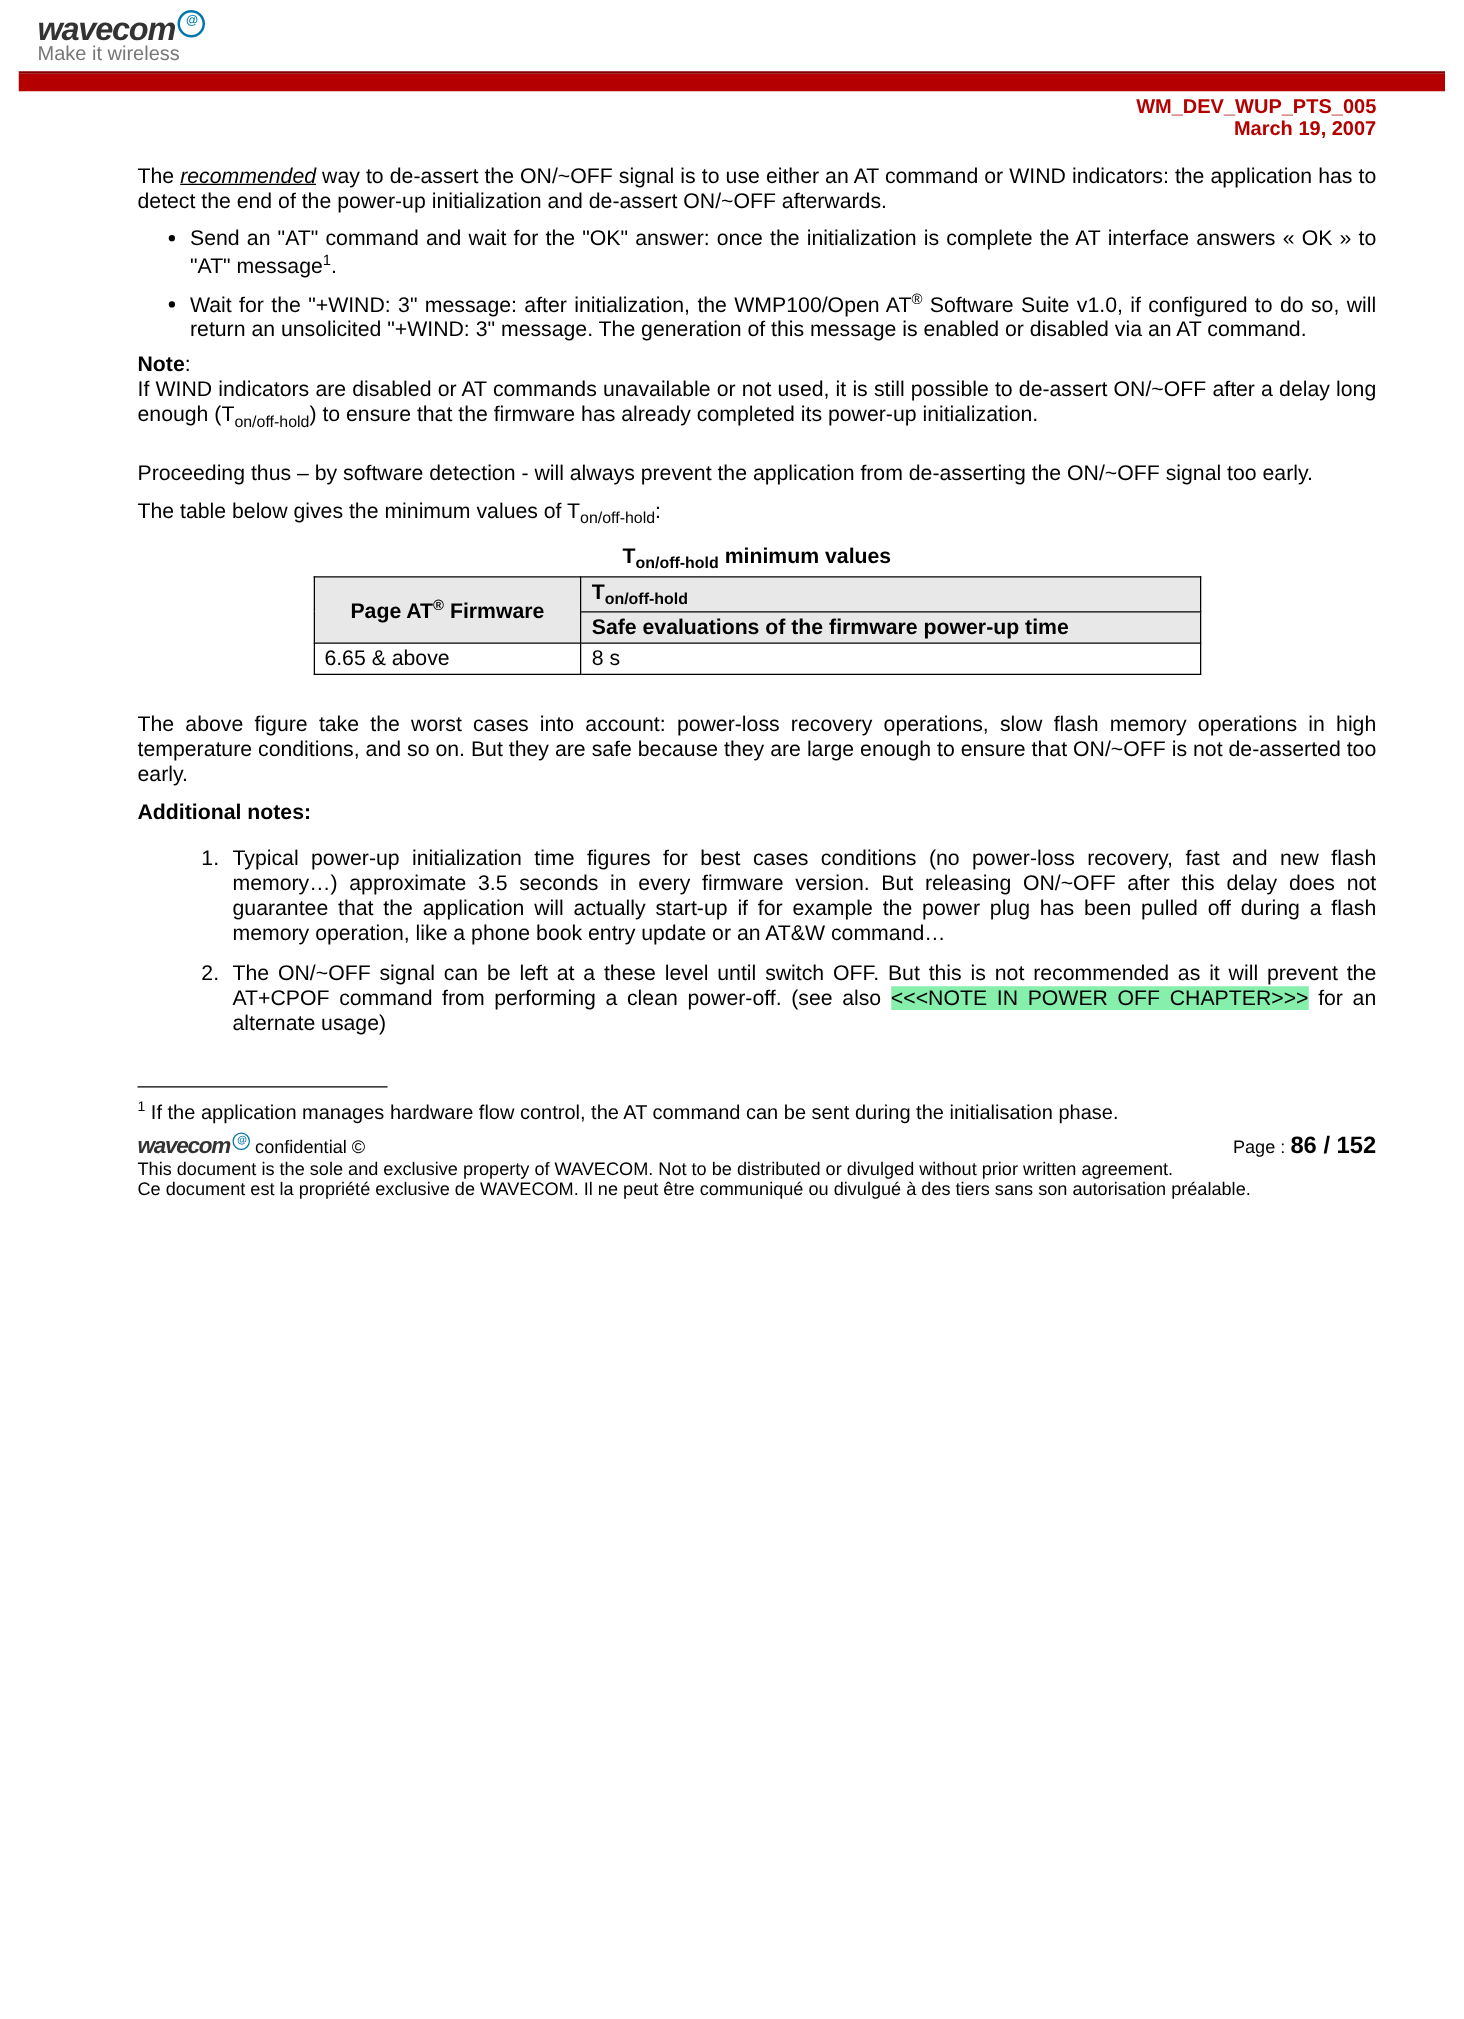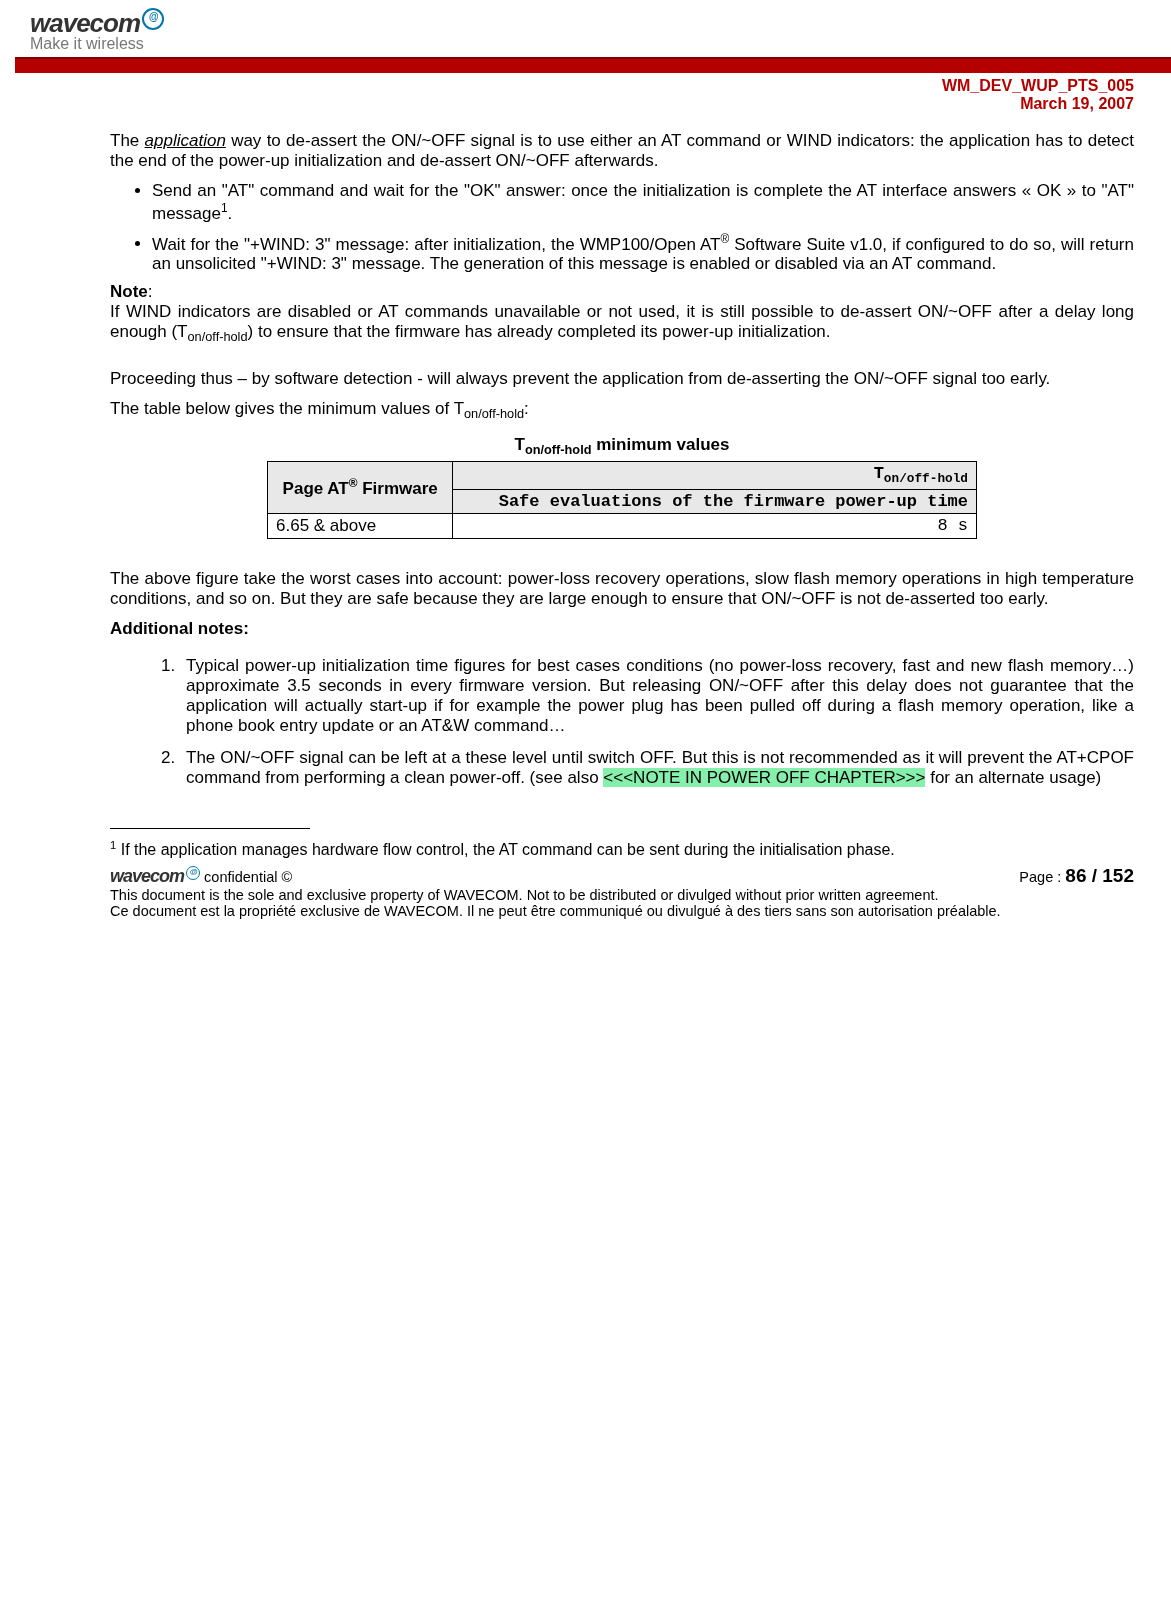--- a/index.html
+++ b/index.html
@@ -5,21 +5,21 @@
   body {
     font-family: Verdana, Geneva, sans-serif;
     font-size: 17px;
     color: #000;
     margin: 0;
     padding: 0;
     background: #fff;
     width: 1171px;
   }
   .page {
-    padding: 0 37px 10px 110px;
+    padding: 0 70px 10px 110px;
     position: relative;
     box-sizing: border-box;
   }
   .header {
     padding: 8px 0 4px 0;
     display: flex;
     align-items: flex-end;
     border-bottom: 2px solid #800000;
     margin-left: -95px;
     margin-right: -55px;
@@ -82,21 +82,21 @@
     margin: 0 auto 30px auto;
     width: 710px;
   }
   table.t1 td, table.t1 th {
     border: 1.5px solid #000;
     padding: 2px 8px;
     font-size: 17px;
     vertical-align: middle;
   }
   table.t1 th { background: #e8e8e8; font-weight: bold; }
-  table.t1 .thc { text-align: right; font-family: Liberation Mono, monospace; }
+  table.t1 .thc { text-align: left; }
   ol.notes { padding-left: 70px; }
   ol.notes li { margin-bottom: 12px; text-align: justify; padding-left: 6px;}
   .highlight { background: #86efac; }
   .footnote-sep {
     border: none;
     border-top: 1.5px solid #000;
     width: 200px;
     margin: 40px 0 10px 0;
   }
   .footnote { font-size: 16px; color:#000; margin-bottom:4px;}
@@ -134,21 +134,21 @@
   <div class="subheader"></div>
 
   <div class="doc-id">
     <div>WM_DEV_WUP_PTS_005</div>
     <div>March 19, 2007</div>
   </div>
 
   <div class="content">
 
     <p class="just">
-      <span>The </span><span class="recommended">application</span><span> way to de-assert the ON/~OFF signal is to use either an AT command or WIND indicators: the application has to detect the end of the power-up initialization and de-assert ON/~OFF afterwards.</span>
+      <span>The </span><span class="recommended">recommended</span><span> way to de-assert the ON/~OFF signal is to use either an AT command or WIND indicators: the application has to detect the end of the power-up initialization and de-assert ON/~OFF afterwards.</span>
     </p>
 
     <ul>
       <li>
         <span>Send an "AT" command and wait for the "OK" answer: once the initialization is complete the AT interface answers « OK » to "AT" message</span><span class="sup">1</span><span>.</span>
       </li>
       <li>
         <span>Wait for the "+WIND: 3" message: after initialization, the WMP100/Open AT</span><span class="sup">®</span><span> Software Suite v1.0, if configured to do so, will return an unsolicited "+WIND: 3" message. The generation of this message is enabled or disabled via an AT command.</span>
       </li>
     </ul>

